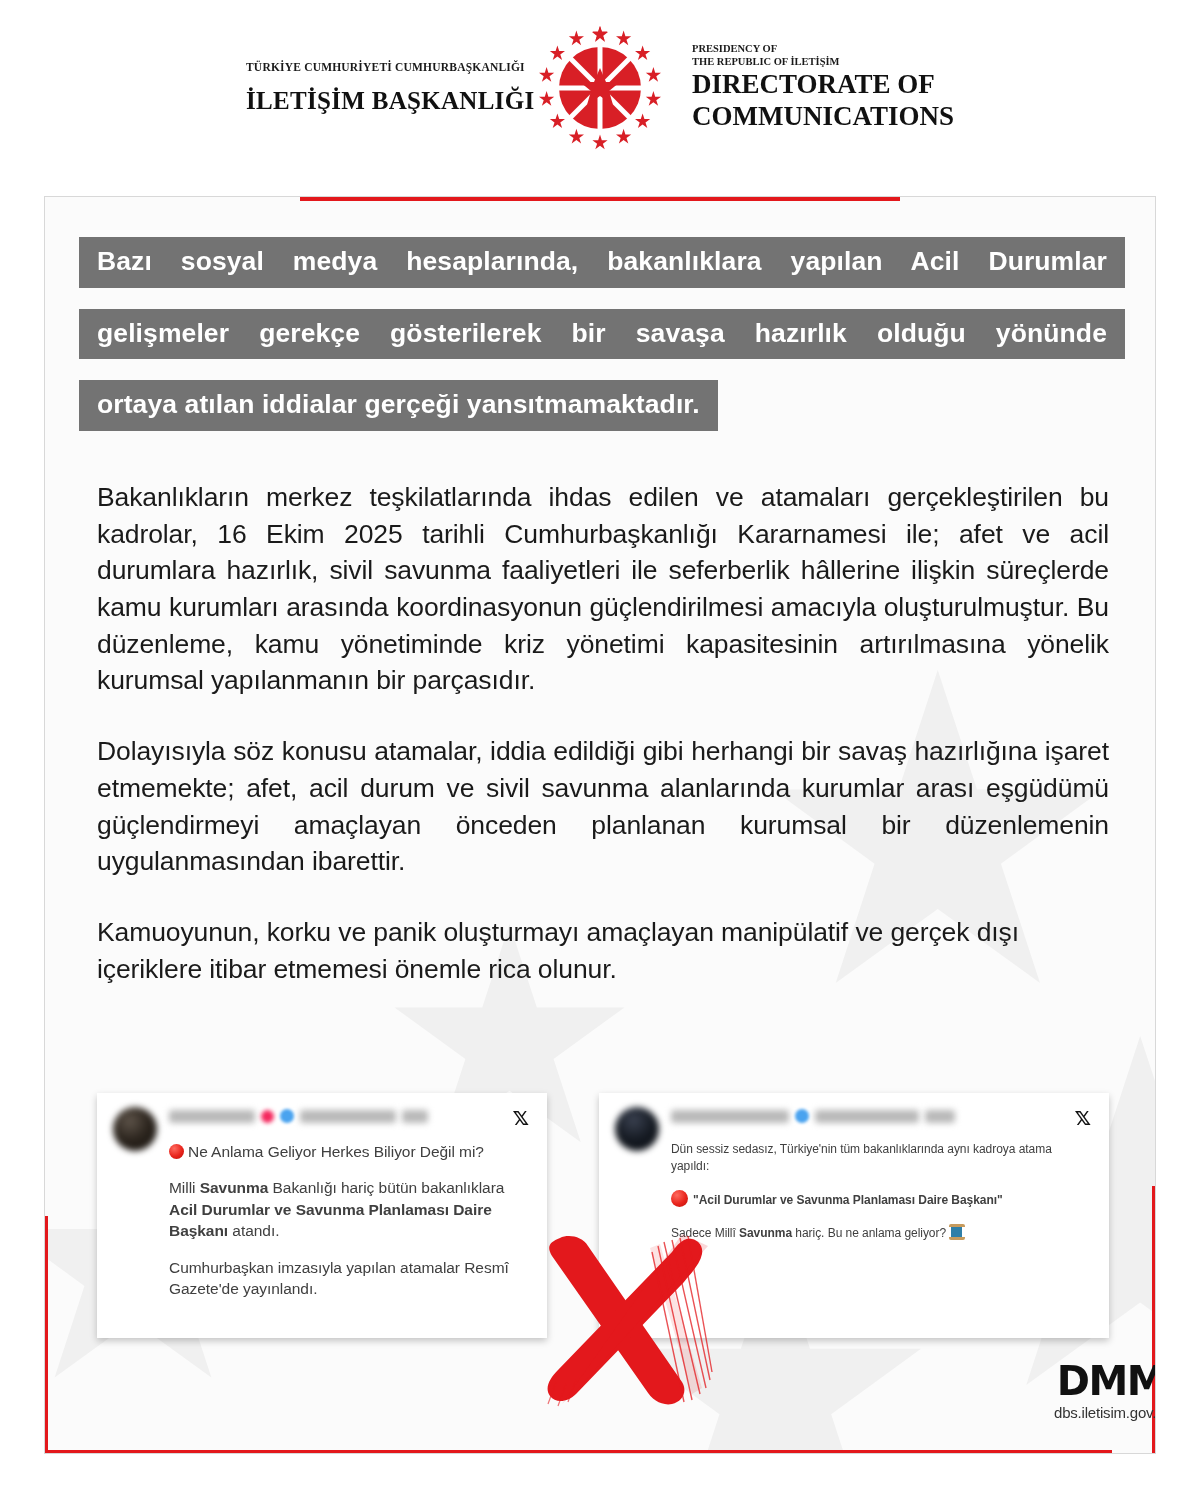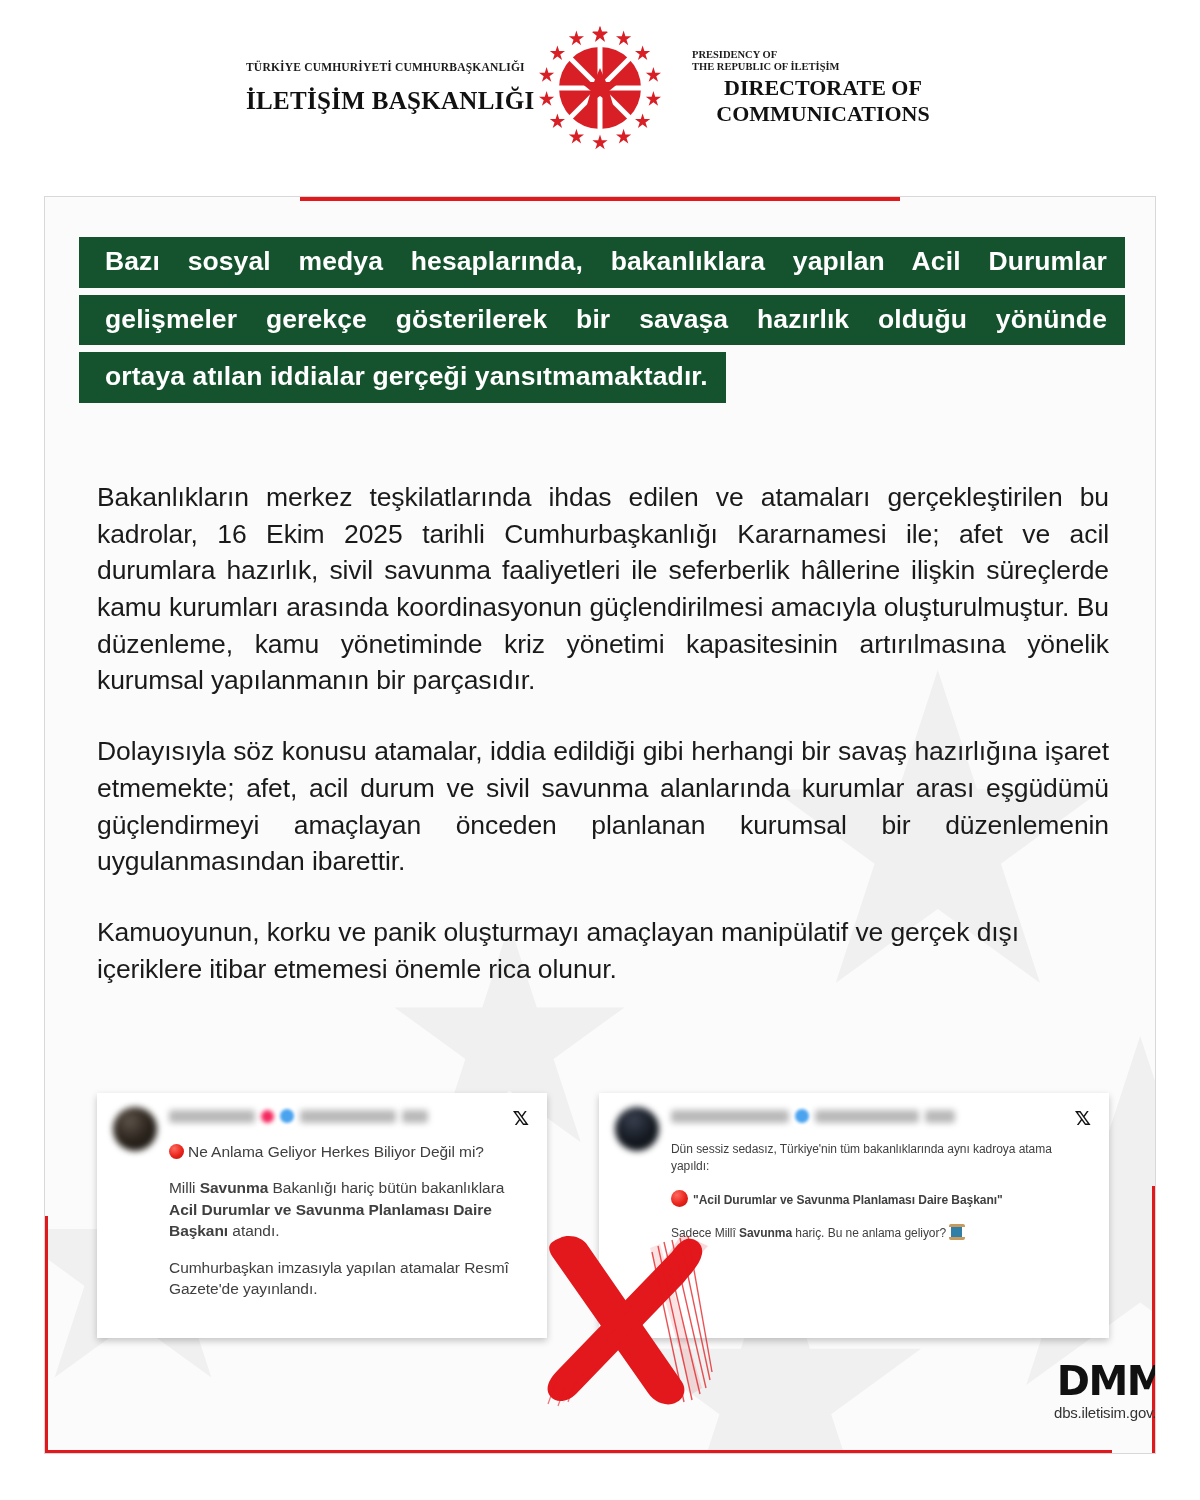--- a/index.html
+++ b/index.html
@@ -62,27 +62,26 @@
   .hdr-right .sm {
     font-family: "Liberation Serif", serif;
     font-size: 10.5px;
     font-weight: bold;
     color: #1a1a1a;
     line-height: 1.18;
     white-space: nowrap;
   }
   .hdr-right .lg {
     font-family: "Liberation Serif", serif;
-    font-size: 22px;
+    font-size: 27px;
     font-weight: bold;
     color: #111;
     line-height: 1.1;
     white-space: nowrap;
     margin-top: 2px;
-    text-align: center;
   }
 
   
   .card {
     position: absolute;
     left: 44px; top: 196px;
     width: 1112px; height: 1258px;
     background: #fbfbfb;
     border: 1px solid #d8d8d8;
     box-sizing: border-box;
@@ -133,27 +132,27 @@
     width: 1112px; height: 1258px;
   }
 
   
   .headline {
     position: absolute;
     left: 34px; top: 40px;
     width: 1046px;
   }
   .band {
-    background: #14532d;
+    background: #737373;
     color: #ffffff;
     font-size: 26.5px;
     font-weight: bold;
     letter-spacing: 0.1px;
-    padding: 10px 18px 11px 26px;
-    margin-bottom: 7px;
+    padding: 10px 18px 11px 18px;
+    margin-bottom: 21px;
     box-sizing: border-box;
     display: block;
     width: fit-content;
     max-width: 1046px;
     line-height: 1.12;
   }
   .band.justify {
     width: 1046px;
     text-align: justify;
     text-align-last: justify;

